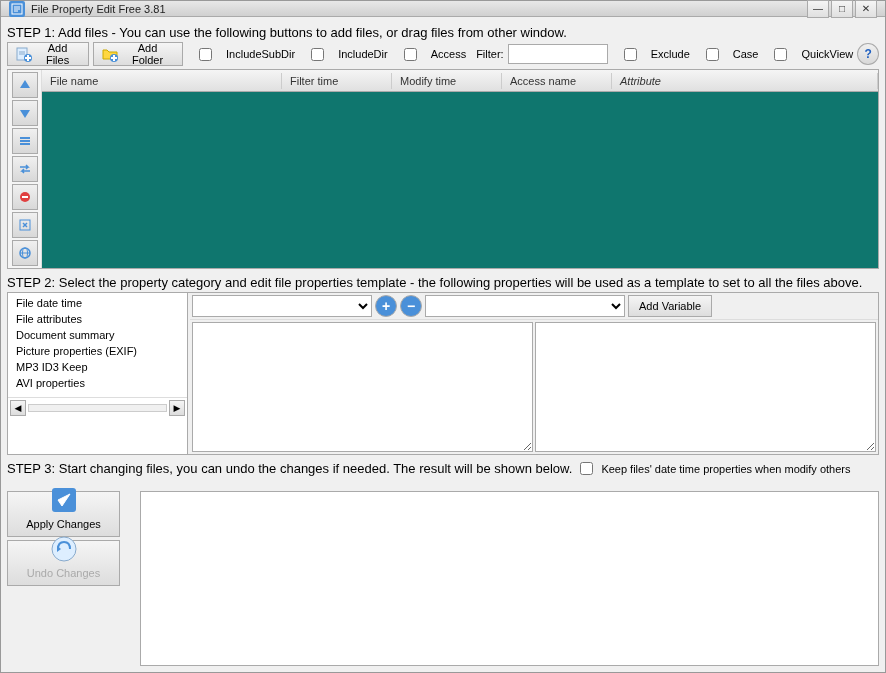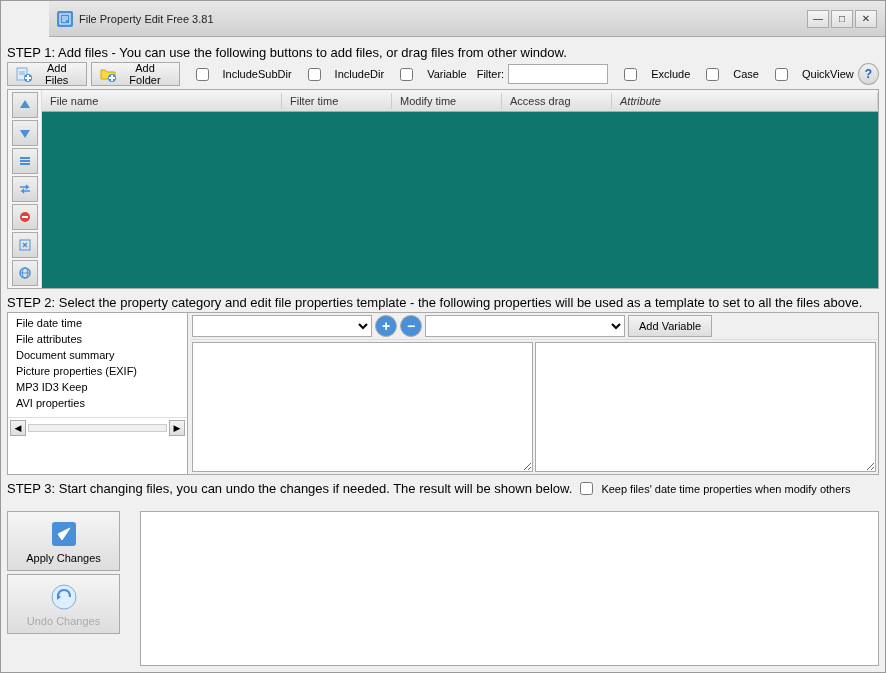--- a/index.html
+++ b/index.html
@@ -16,27 +16,26 @@
       width: 886px;
       height: 673px;
       border: 1px solid #999;
       background: #f0f0f0;
       display: flex;
       flex-direction: column;
     }
 
     .title-bar {
       background: linear-gradient(to bottom, #e8e8e8, #d0d0d0);
-      height: 36px;
+      height: 16px;
       display: flex;
       align-items: center;
       padding: 4px 8px;
       border-bottom: 1px solid #aaa;
       flex-shrink: 0;
-      margin-left: 48px;
     }
 
     .title-bar-icon {
       width: 16px;
       height: 16px;
       margin-right: 6px;
       background: #4a90d9;
       border-radius: 2px;
       display: flex;
       align-items: center;
@@ -343,28 +342,28 @@
       display: flex;
       flex-direction: column;
       gap: 3px;
       flex-shrink: 0;
     }
 
     .action-btn {
       display: flex;
       flex-direction: column;
       align-items: center;
-      justify-content: center;
+      justify-content: flex-end;
       gap: 2px;
       padding: 6px;
       border: 1px solid #aaa;
       background: linear-gradient(to bottom, #f5f5f5, #ddd);
       cursor: pointer;
       width: 113px;
-      height: 60px;
+      height: 46px;
       font-size: 11px;
     }
     .action-btn.disabled {
       color: #aaa;
       cursor: default;
     }
 
     .action-btn-icon {
       width: 32px;
       height: 32px;
@@ -457,21 +456,21 @@
         <div class="checkbox-group">
           <input type="checkbox" style="">
           <label>IncludeSubDir</label>
         </div>
         <div class="checkbox-group">
           <input type="checkbox" style="">
           <label>IncludeDir</label>
         </div>
         <div class="checkbox-group">
           <input type="checkbox" style="">
-          <label>Variable</label>
+          <label>Access</label>
         </div>
 
         <span class="filter-label">Filter:</span>
         <input class="filter-input" type="text" style="">
 
         <div class="checkbox-group">
           <input type="checkbox" style="">
           <label>Exclude</label>
         </div>
         <div class="checkbox-group">
@@ -538,21 +537,21 @@
             <div class="col-header col-name">
               <span>File name</span>
             </div>
             <div class="col-header col-create">
               <span>Filter time</span>
             </div>
             <div class="col-header col-modify">
               <span>Modify time</span>
             </div>
             <div class="col-header col-access">
-              <span>Access drag</span>
+              <span>Access name</span>
             </div>
             <div class="col-header col-attr">
               <span>Attribute</span>
             </div>
           </div>
           <div class="file-table-body">
           </div>
         </div>
       </div>
     </div>

